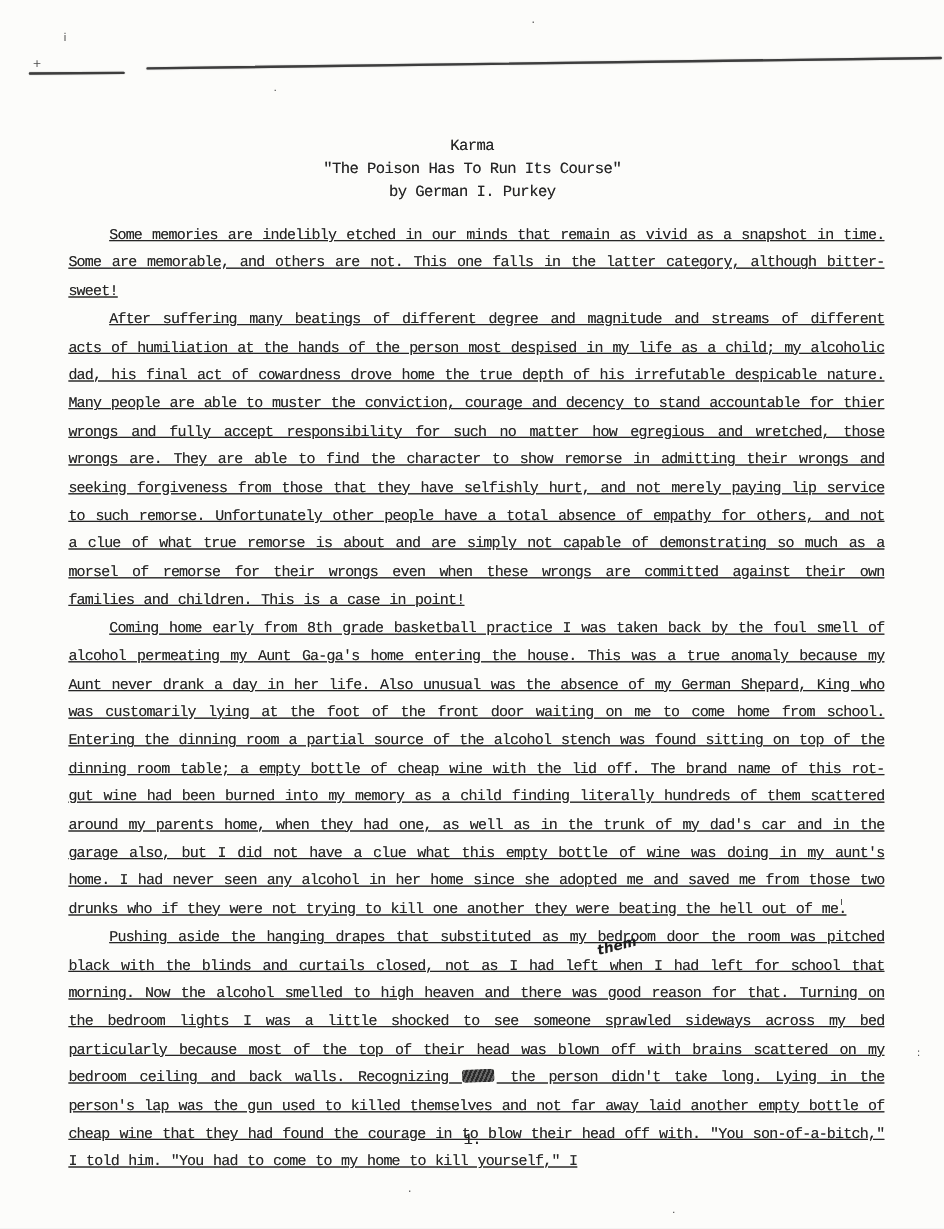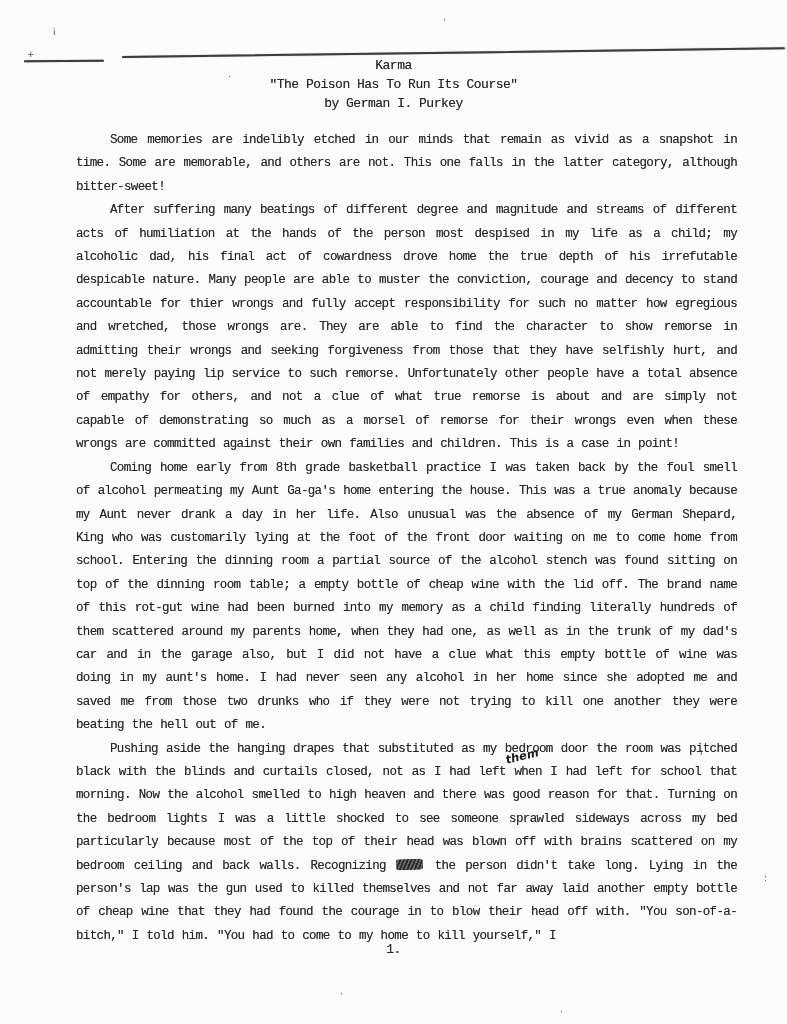--- a/index.html
+++ b/index.html
@@ -39,36 +39,37 @@
   
   .speck {
     position: absolute;
     color: #4a4a4a;
     font-size: 9px;
     line-height: 1;
     font-family: "DejaVu Sans", sans-serif;
   }
 
   .title-block {
-    padding-top: 56px;
+    padding-top: 112px;
     text-align: center;
     font-size: 13px;
     letter-spacing: -0.5px;
     line-height: 19px;
     text-shadow: 0 0 .5px rgba(25,25,25,.55);
   }
 
   .body-text {
-    margin: 16px 50px 0 76px;
+    margin: 16px 50px 0 57px;
     text-align: justify;
     font-size: 12.5px;
     letter-spacing: -0.65px;
     line-height: 23.4px;
     word-spacing: 1px;
     text-shadow: 0 0 .5px rgba(25,25,25,.5);
+    text-decoration: underline;
   }
   .body-text p {
     margin: 0;
     text-indent: 34px;
   }
 
   
   .hw-anchor {
     position: relative;
     display: inline-block;

